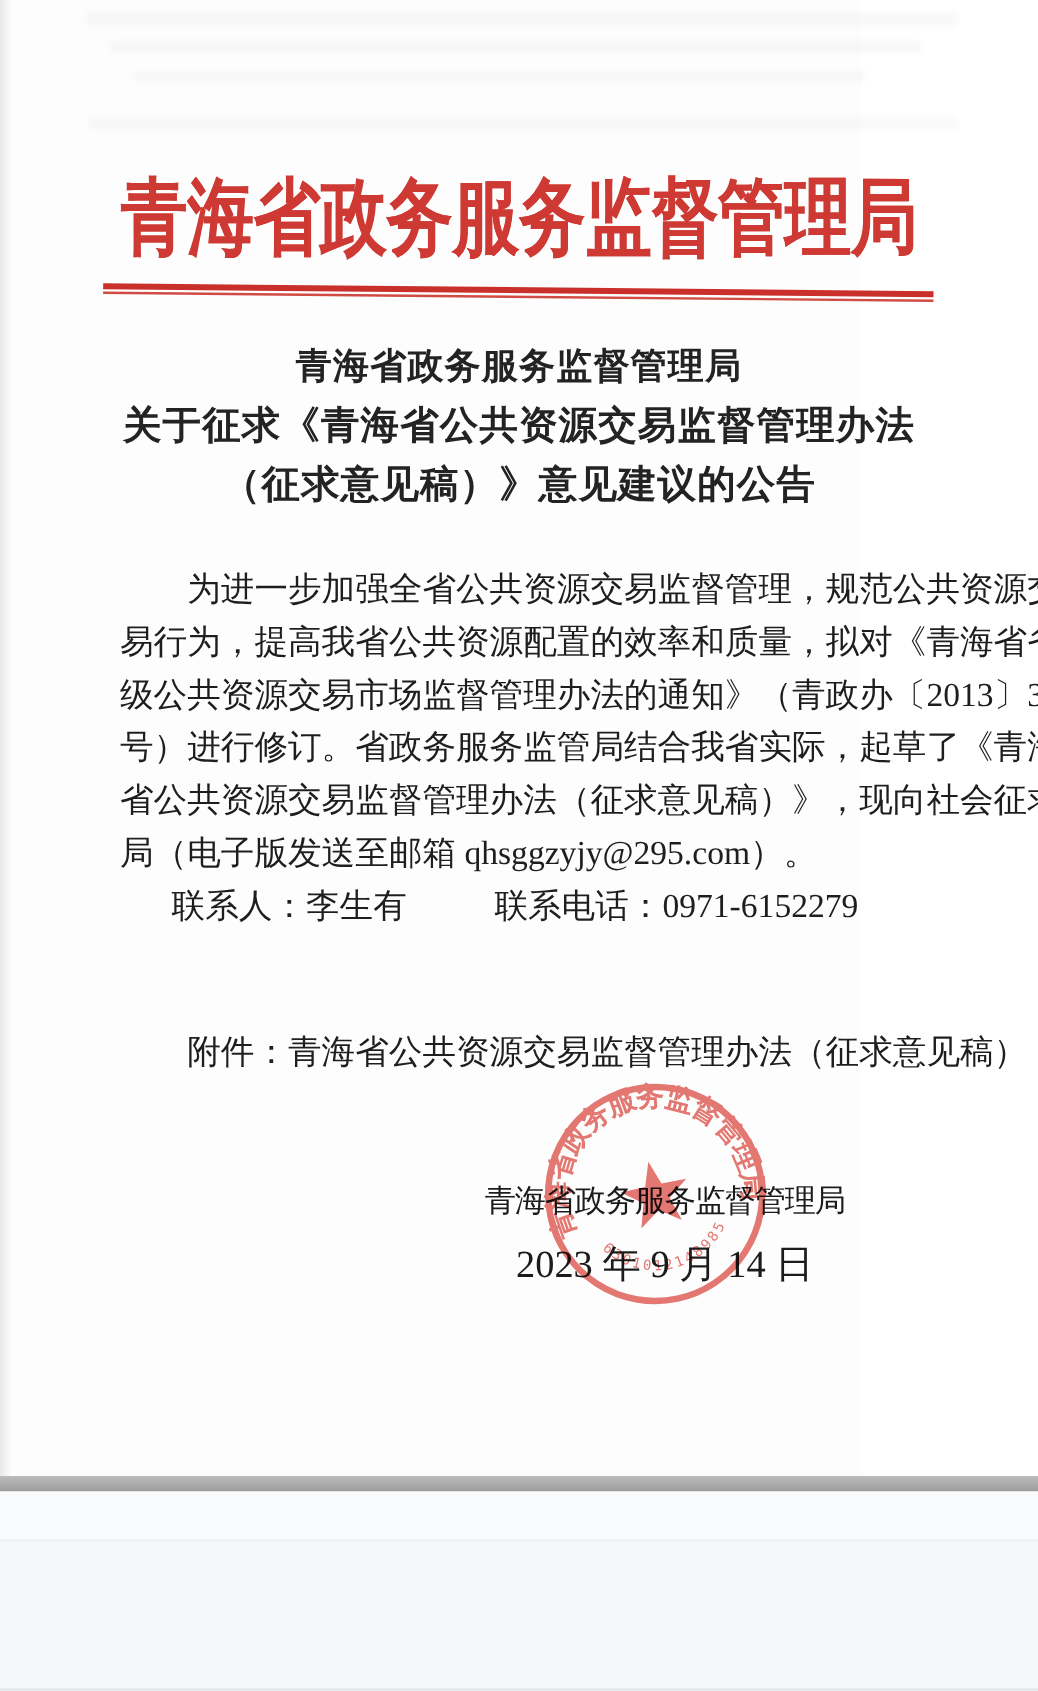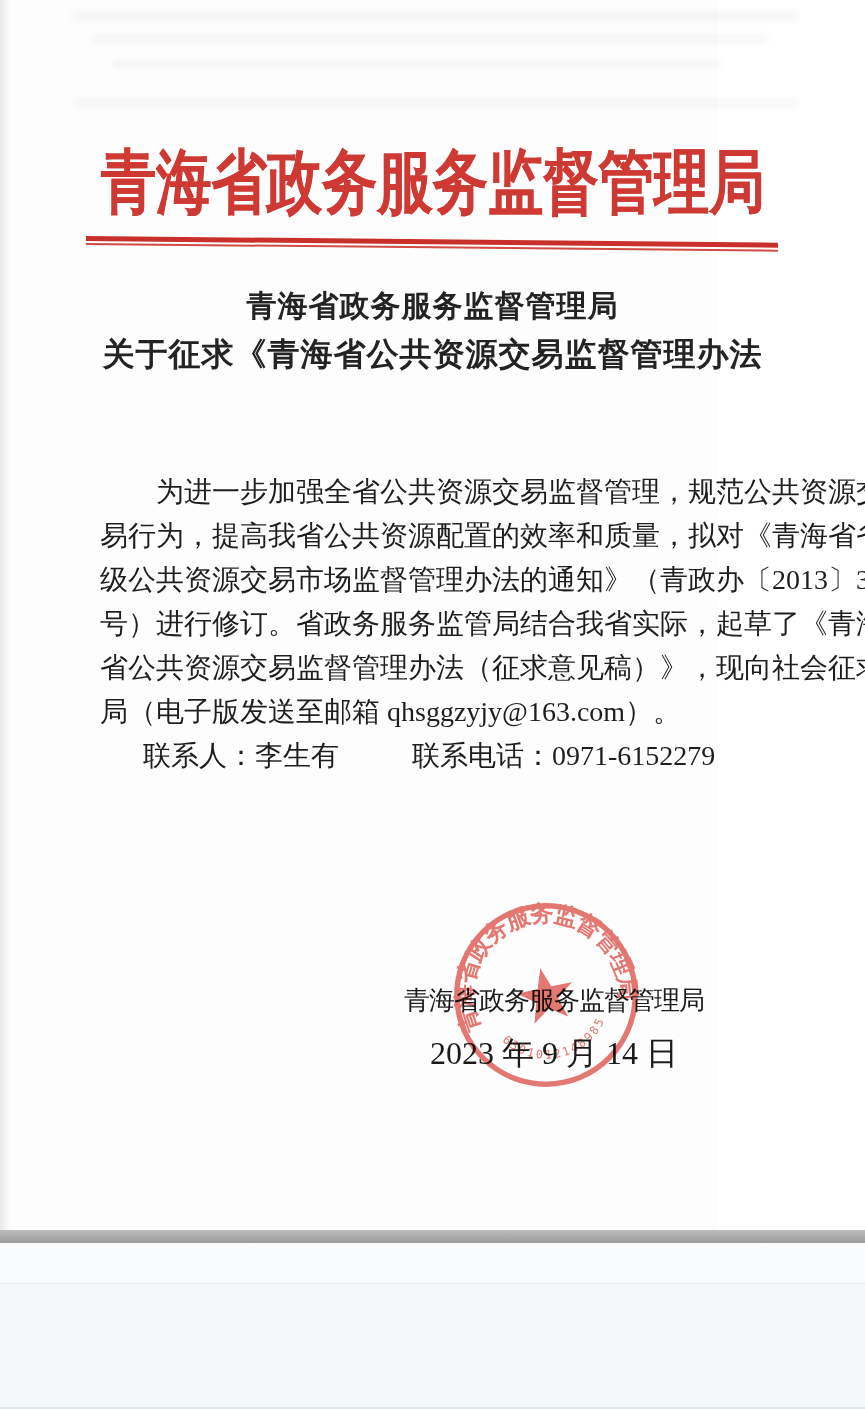--- a/index.html
+++ b/index.html
@@ -115,35 +115,37 @@
     <div class="letterhead">青海省政务服务监督管理局</div>
 
     <div class="red-rule">
       <div class="thick"></div>
       <div class="thin"></div>
     </div>
 
     <div class="doc-title">
       <div class="t1">青海省政务服务监督管理局</div>
       <div class="t2">关于征求《青海省公共资源交易监督管理办法</div>
+      <div class="t3">（征求意见稿）》意见建议的公告</div>
     </div>
 
     <div class="body-text">
       <div class="body-line indent">为进一步加强全省公共资源交易监督管理，规范公共资源交</div>
       <div class="body-line">易行为，提高我省公共资源配置的效率和质量，拟对《青海省省</div>
       <div class="body-line">级公共资源交易市场监督管理办法的通知》（青政办〔2013〕320</div>
       <div class="body-line">号）进行修订。省政务服务监管局结合我省实际，起草了《青海</div>
       <div class="body-line">省公共资源交易监督管理办法（征求意见稿）》，现向社会征求意</div>
-      <div class="body-line">局（电子版发送至邮箱 qhsggzyjy@163.com）。</div>
+      <div class="body-line">局（电子版发送至邮箱 qhsggzyjy@295.com）。</div>
       <div class="contact-line">
         <span class="contact-person">联系人：李生有</span>
         <span class="contact-phone">联系电话：0971-6152279</span>
       </div>
     </div>
 
+    <div class="attachment-line">附件：青海省公共资源交易监督管理办法（征求意见稿）</div>
 
     <div class="signature">
       <div class="org">青海省政务服务监督管理局</div>
       <div class="date">2023 年 9 月 14 日</div>
     </div>
 
     <svg class="seal" viewBox="0 0 200 200" xmlns="http://www.w3.org/2000/svg">
       <circle class="seal-ring" cx="100" cy="100" r="91"></circle>
       <path id="sealTopArc" d="M 27.6 119.4 A 75 75 0 1 1 172.4 119.4" fill="none"></path>
       <path id="sealBottomArc" d="M 46.8 137.3 A 65 65 0 0 0 153.2 137.3" fill="none"></path>

